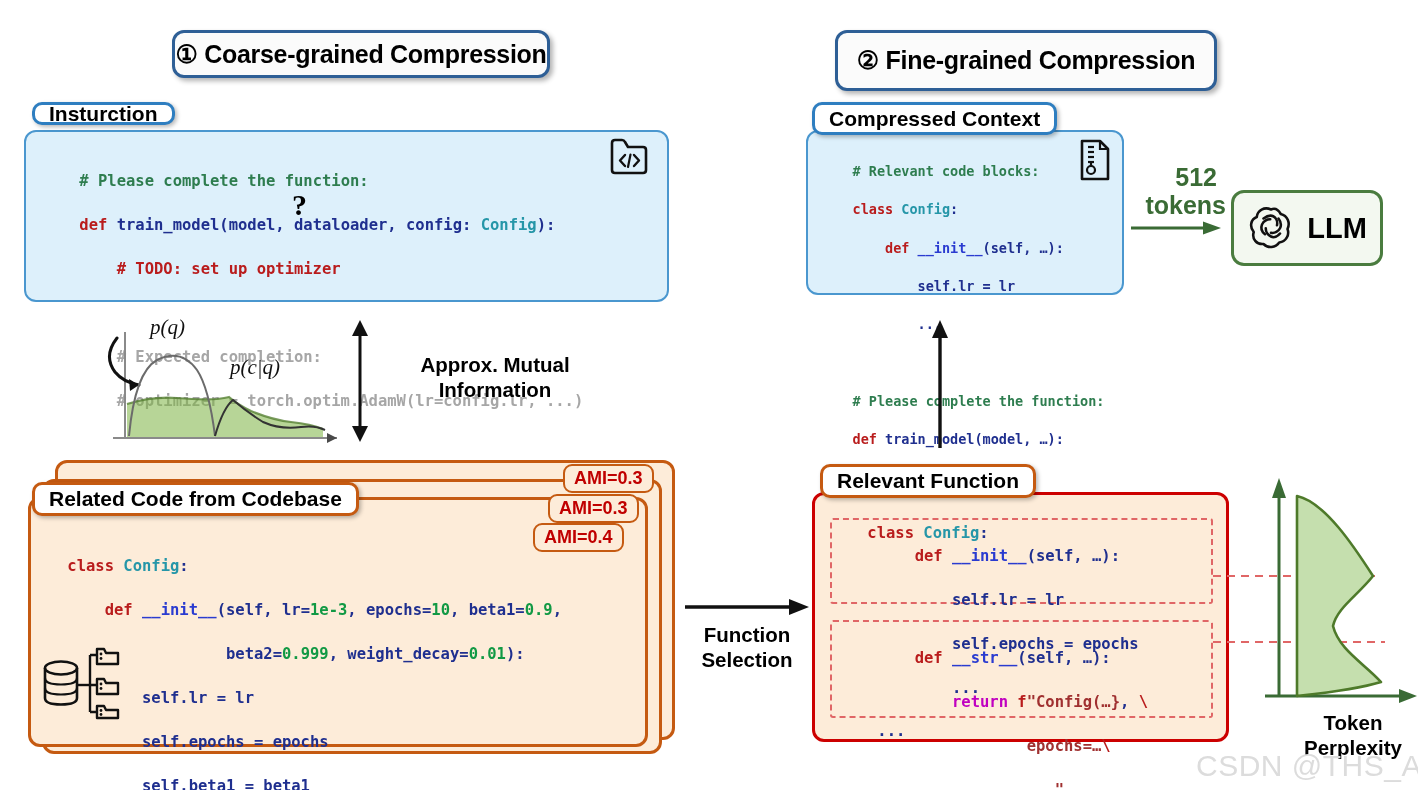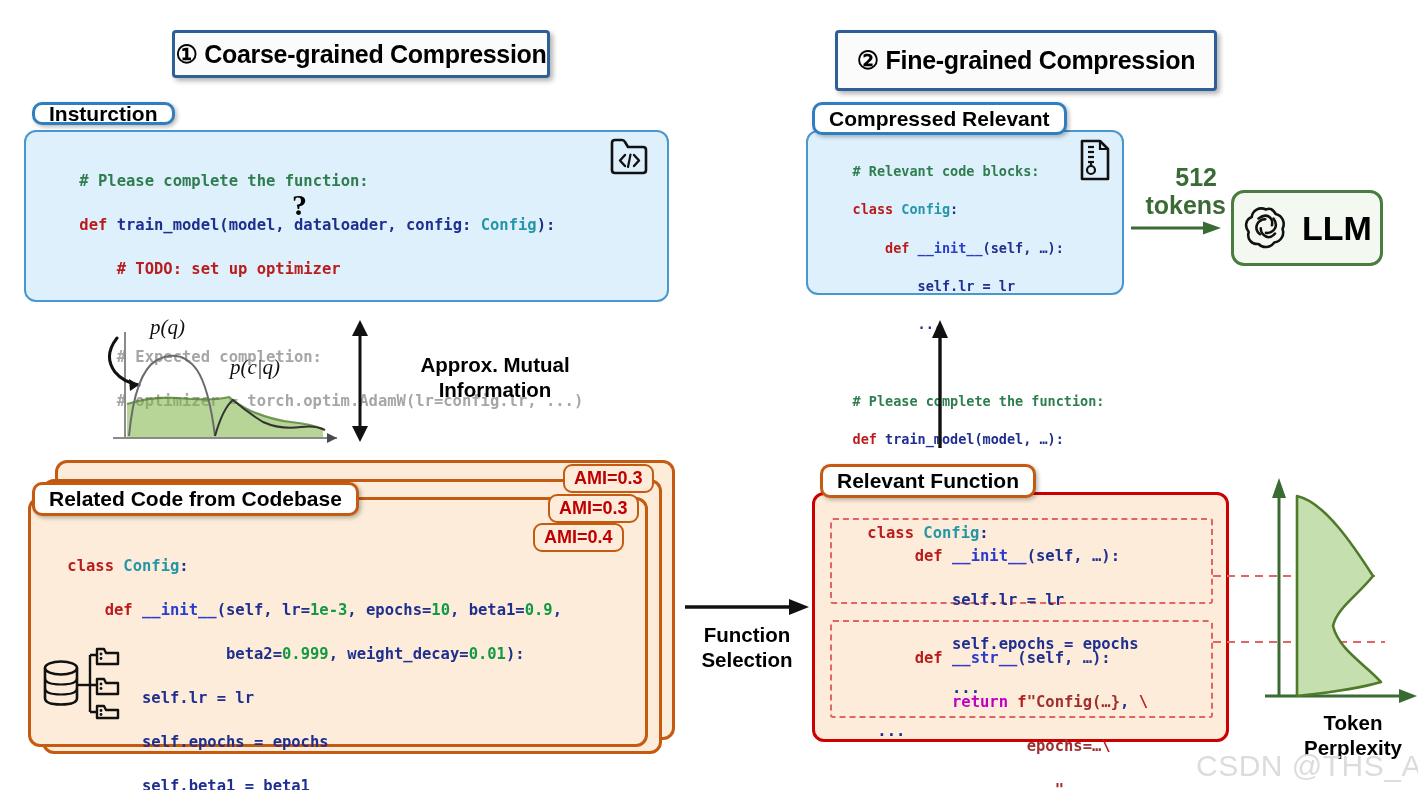--- a/index.html
+++ b/index.html
@@ -12,21 +12,21 @@
     position: relative;
     width: 1418px; height: 790px;
     background: #ffffff;
     overflow: hidden;
   }
 
   
   .stage-header {
     position: absolute;
     border: 3px solid #2e5f96;
-    border-radius: 4px;
+    border-radius: 12px;
     background: #fbfbfb;
     box-shadow: 3px 3px 5px rgba(0,0,0,0.30);
     display: flex; align-items: center; justify-content: center;
     font-weight: bold;
     font-size: 25px;
     color: #000;
     letter-spacing: -0.3px;
     white-space: nowrap;
     padding: 0 18px;
   }
@@ -118,21 +118,21 @@
   
   .llm-box {
     position: absolute;
     border: 3px solid #4a7c3f;
     border-radius: 13px;
     background: #f3f8f0;
     display: flex; align-items: center; justify-content: center;
     gap: 12px;
   }
   .llm-text {
-    font-size: 34px; font-weight: bold; color: #000;
+    font-size: 29px; font-weight: bold; color: #000;
   }
 
   svg.ov { position: absolute; left: 0; top: 0; pointer-events: none; }
 
   .watermark {
     position: absolute;
     font-size: 30px;
     color: #dcdcdc;
     font-family: "Liberation Sans", sans-serif;
     white-space: nowrap;
@@ -255,21 +255,21 @@
   <div style="position:absolute; left:685px; top:596px; width:126px; height:22px;">
     <svg width="126" height="22" viewBox="0 0 126 22">
       <line x1="0" y1="11" x2="108" y2="11" stroke="#111" stroke-width="3.4"></line>
       <path d="M124 11 L104 3 L104 19 Z" fill="#111"></path>
     </svg>
   </div>
   <div class="label" style="left:677px; top:622px; width:140px; font-size:20.5px;">Function
 Selection</div>
 
   <div class="panel blue" style="left:806px; top:130px; width:318px; height:165px;"></div>
-  <div class="tab blue" style="left:812px; top:102px; height:33px;">Compressed Relevant</div>
+  <div class="tab blue" style="left:812px; top:102px; height:33px;">Compressed Context</div>
 
   <div class="icon-box" style="left:1078px; top:138px; width:34px; height:44px;">
     <svg width="34" height="44" viewBox="0 0 34 44">
       <path d="M4 3 L22 3 L30 11 L30 41 L4 41 Z" fill="none" stroke="#111" stroke-width="2.6" stroke-linejoin="round"></path>
       <path d="M22 3 L22 11 L30 11" fill="none" stroke="#111" stroke-width="2.2"></path>
       <g stroke="#111" stroke-width="2.2">
         <line x1="10" y1="9" x2="16" y2="9"></line>
         <line x1="10" y1="14" x2="16" y2="14"></line>
         <line x1="10" y1="19" x2="16" y2="19"></line>
         <line x1="10" y1="24" x2="16" y2="24"></line>

